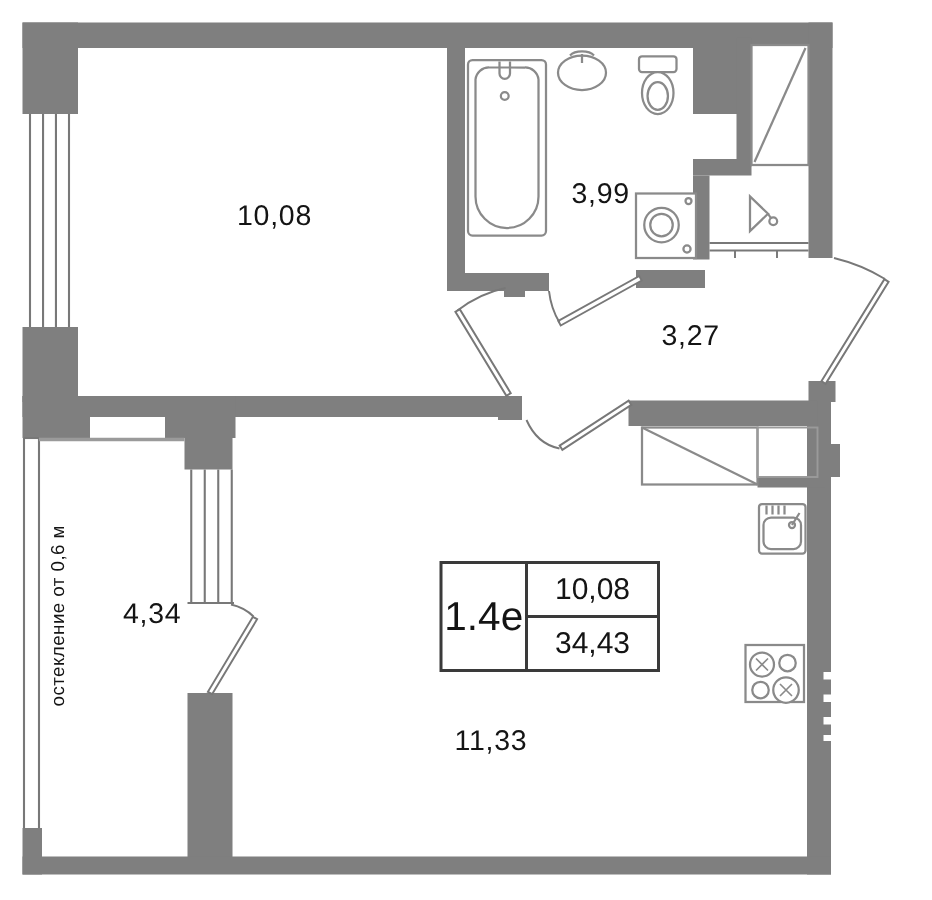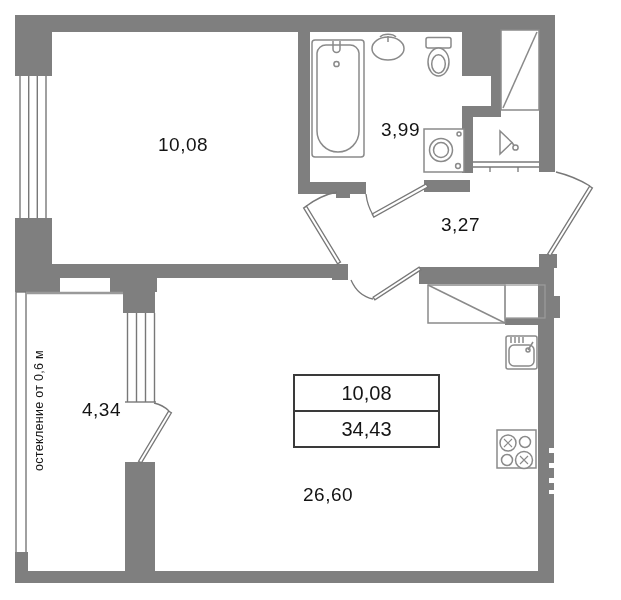--- a/index.html
+++ b/index.html
@@ -195,24 +195,25 @@
   </svg>
 
   <div class="area-label" style="left:158px;top:134px;">10,08</div>
 
   <div class="area-label" style="left:381px;top:119px;">3,99</div>
 
   <div class="area-label" style="left:441px;top:214px;">3,27</div>
 
   <div class="area-label" style="left:58px;top:399px;margin-left:24px;">4,34</div>
 
-  <div class="area-label" style="left:303px;top:484px;">26,60</div>
+  <div class="area-label" style="left:303px;top:484px;">11,33</div>
 
   <div class="glazing-note">остекление от 0,6 м</div>
 
   <div class="info-table">
+    <div class="type-cell">1.4е</div>
     <div class="vals">
       <div class="v">10,08</div>
       <div class="v">34,43</div>
     </div>
   </div>
 
 </div>
 
 </body></html>

